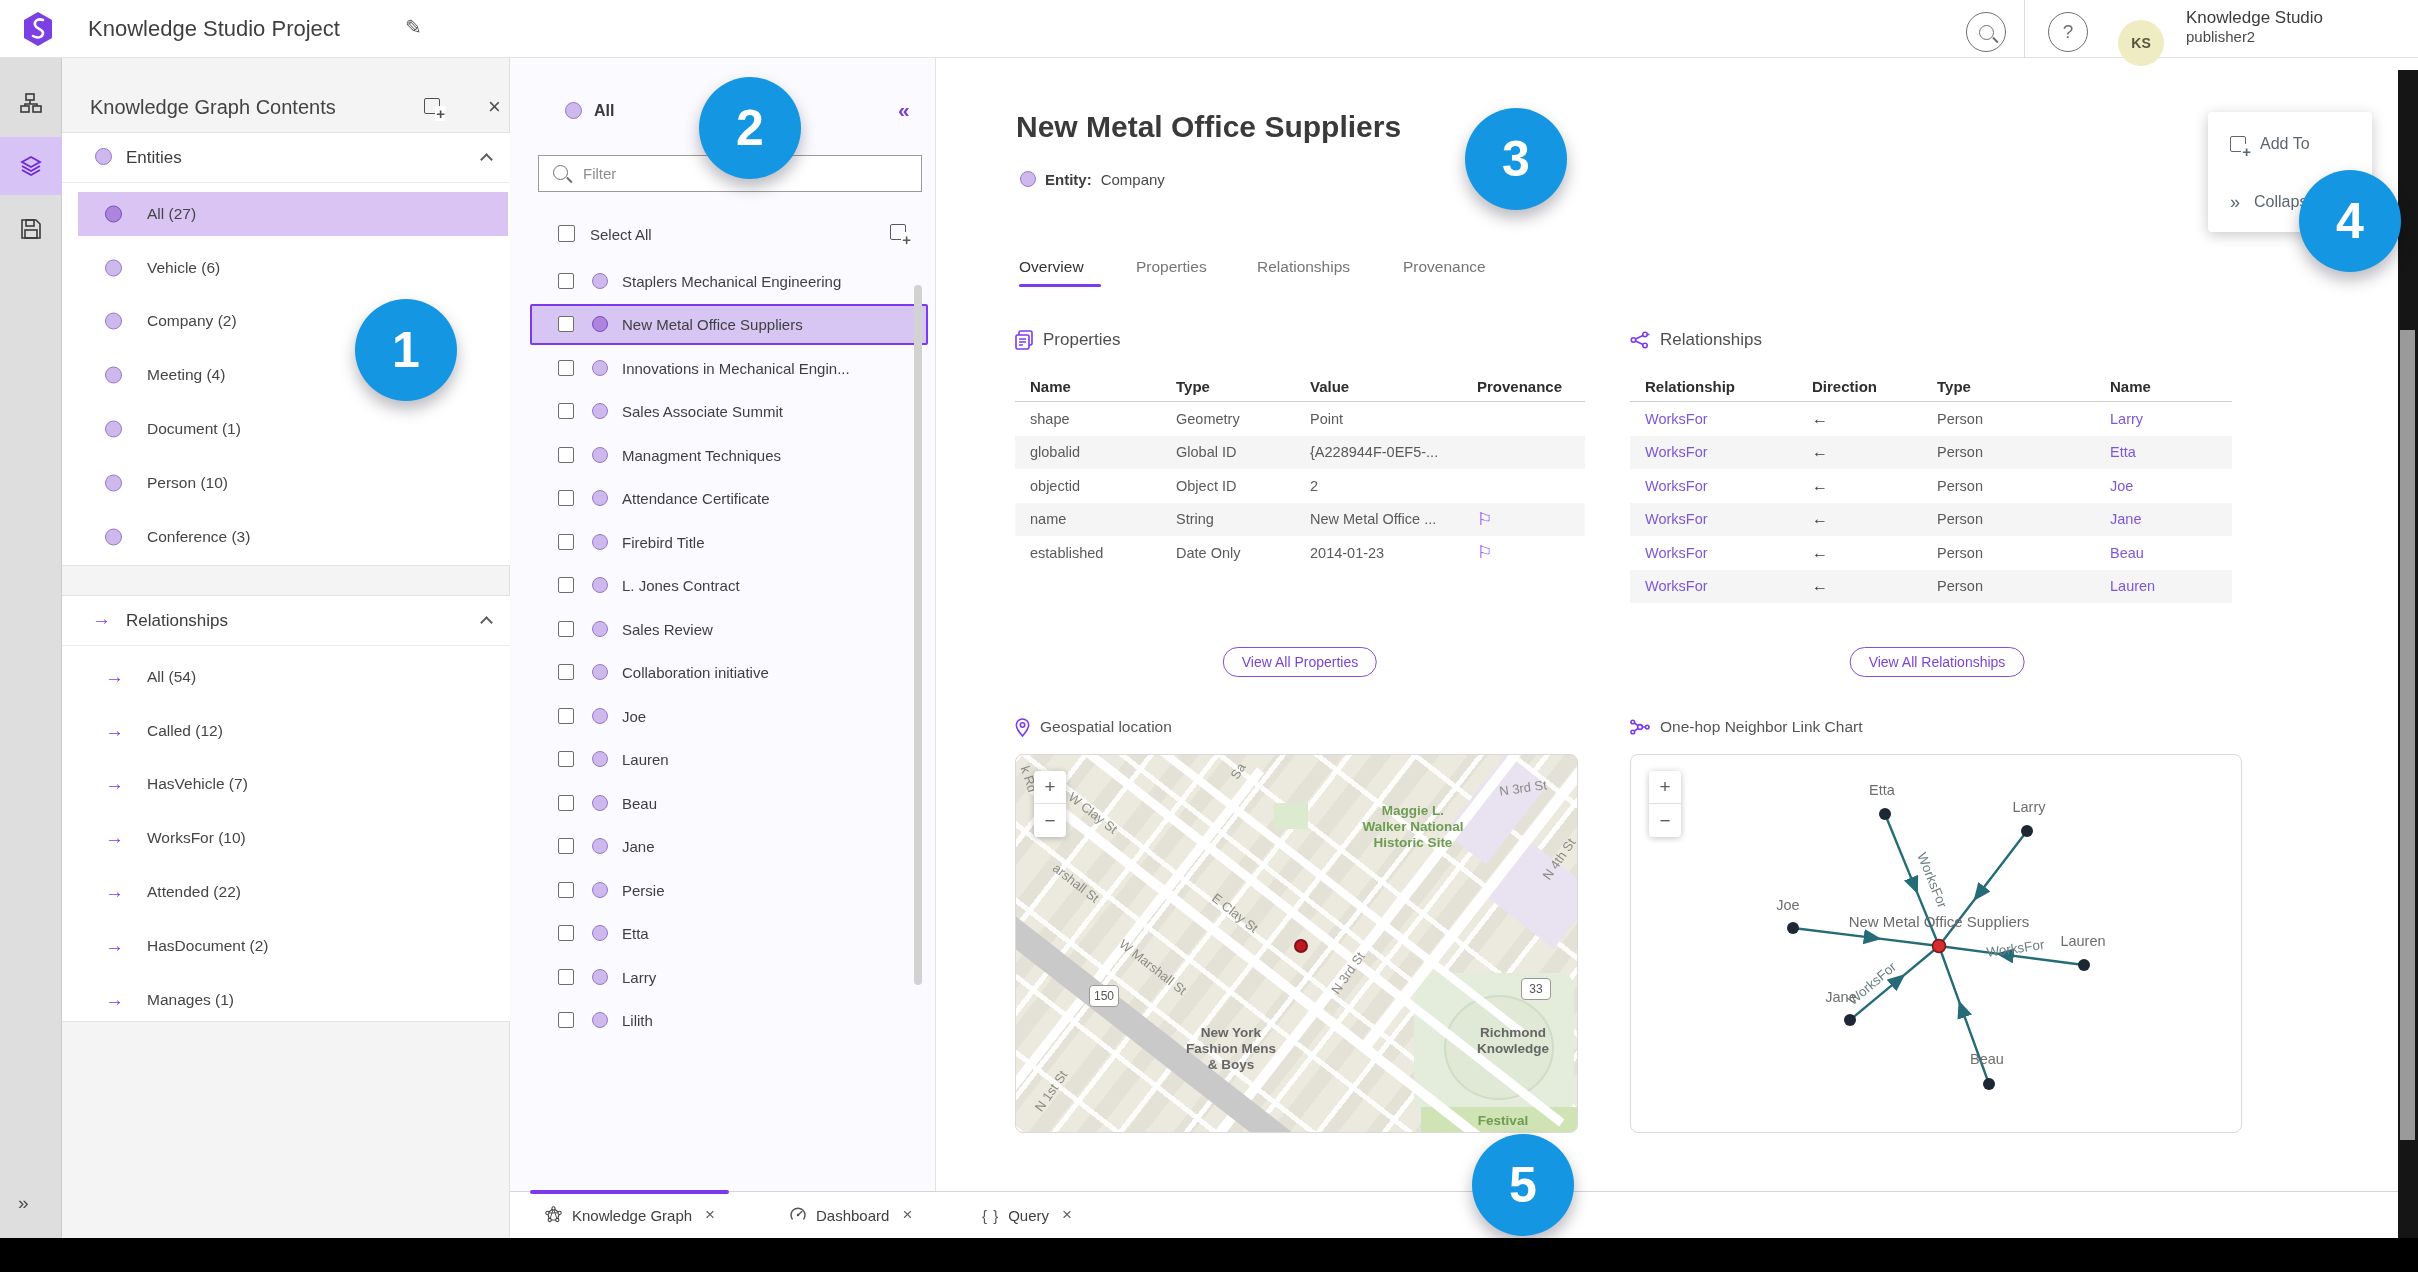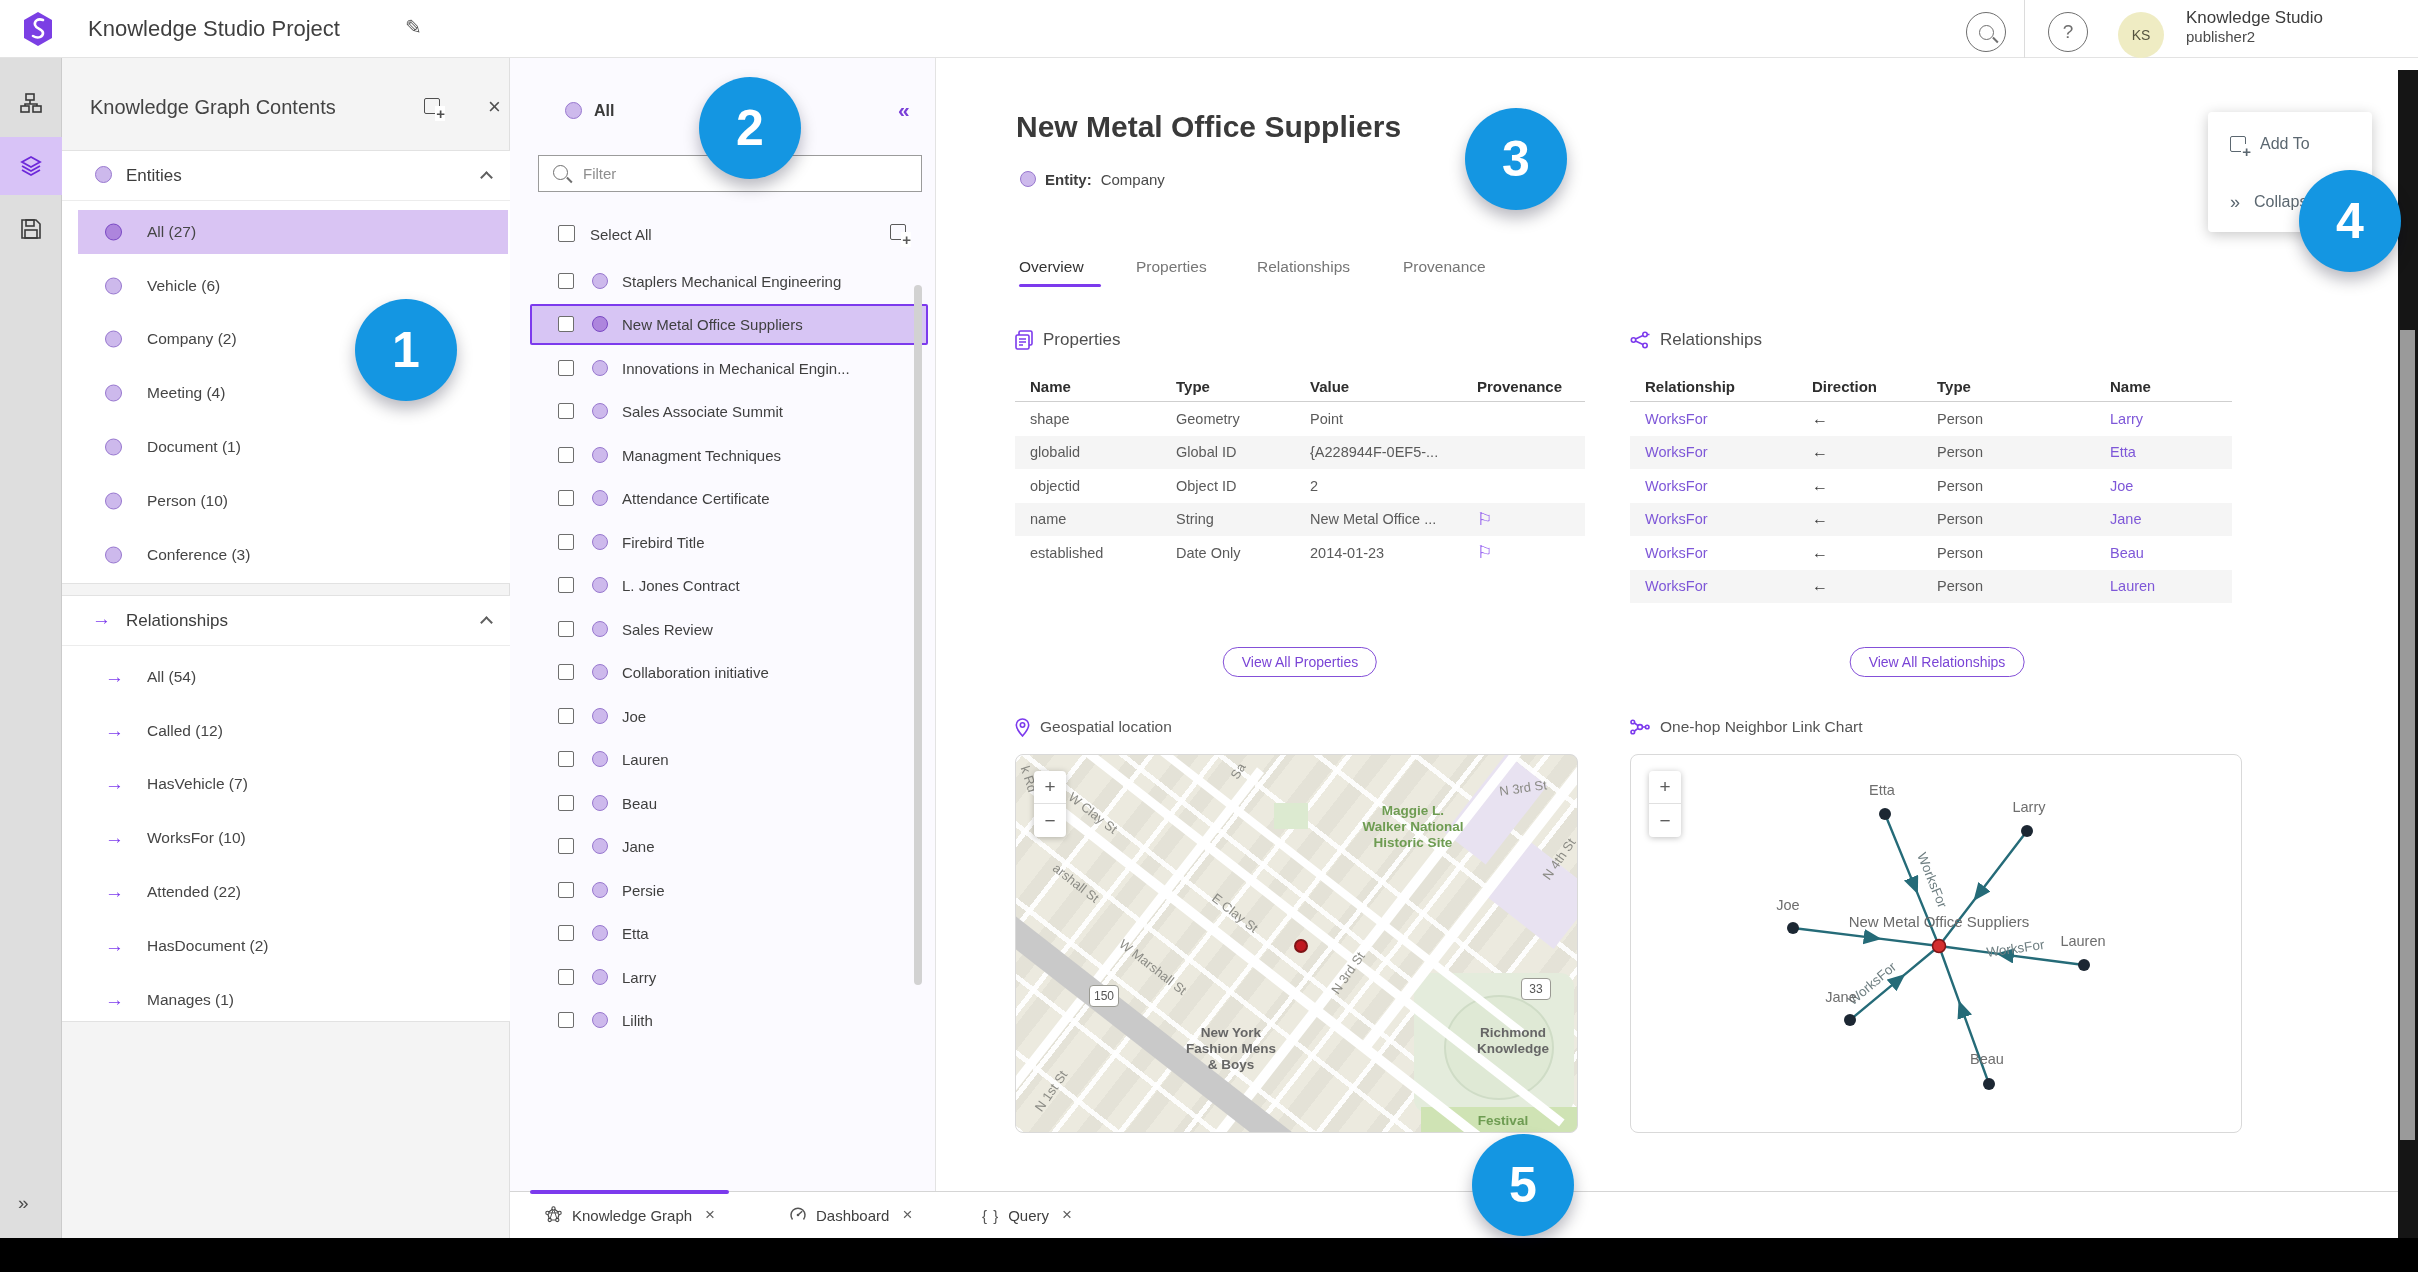--- a/index.html
+++ b/index.html
@@ -8,22 +8,22 @@
 
   
   #topbar { position:absolute; left:0; top:0; width:2418px; height:58px; background:#fff;
     border-bottom:1px solid #e3e3e3; z-index:20; }
   #logo { position:absolute; left:22px; top:11px; }
   #app-title { position:absolute; left:88px; top:16px; font-size:22px; color:#3f3f3f; font-weight:500; }
   #edit-ic { position:absolute; left:405px; top:15px; font-size:20px; color:#5a5a5a; }
   .circbtn { position:absolute; top:12px; width:40px; height:40px; border:1.6px solid #6f6f6f;
     border-radius:50%; display:flex; align-items:center; justify-content:center; background:#fff; }
   #tb-div { position:absolute; left:2024px; top:0; width:1px; height:58px; background:#dcdcdc; }
-  #avatar { position:absolute; left:2118px; top:12px; width:46px; height:46px; border-radius:50%;
-    background:#efecc3; color:#55543f; font-size:14px; font-weight:normal;
+  #avatar { position:absolute; left:2118px; top:20px; width:46px; height:46px; border-radius:50%;
+    background:#efecc3; color:#55543f; font-size:14px; font-weight:bold;
     display:flex; align-items:center; justify-content:center; }
   #user-block { position:absolute; left:2186px; top:8px; line-height:1.2; }
   #user-block .l1 { font-size:17px; color:#3c3c3c; }
   #user-block .l2 { font-size:15px; color:#4a4a4a; }
   .mag { width:15px; height:15px; border:1.7px solid #6f6f6f; border-radius:50%; position:relative; }
   .mag::after { content:""; position:absolute; width:7px; height:1.7px; background:#6f6f6f;
     left:12px; top:13px; transform:rotate(45deg); }
 
   
   #rail { position:absolute; left:0; top:58px; width:62px; height:1180px; background:#dedede;
@@ -33,21 +33,21 @@
   #rail-expand { position:absolute; left:18px; top:1134px; font-size:19px; color:#4d4d4d; }
 
   
   #contents { position:absolute; left:62px; top:58px; width:448px; height:1180px; background:#f4f4f4;
     border-right:1px solid #dfdfdf; z-index:5;padding-left:44px; }
   #contents-title { position:absolute; left:28px; top:38px; font-size:20px; color:#434343; }
   #contents-add { position:absolute; left:362px; top:40px; color:#4f4f4f; }
   #contents-close { position:absolute; left:426px; top:36px; font-size:22px; color:#4f4f4f; }
   .kcard { position:absolute; left:0; width:448px; background:#fff;
     border-top:1px solid #e2e2e2; border-bottom:1px solid #e2e2e2; }
-  #card-ent { top:92px; height:434px; }
+  #card-ent { top:74px; height:434px; }
   #card-rel { top:537px; height:427px; }
   .kcard .khead { position:absolute; left:0; top:0; width:448px; height:50px;
     border-bottom:1px solid #ececec; }
   .khead .klabel { position:absolute; left:64px; top:15px; font-size:17px; color:#3d3d3d; }
   .chev-up { position:absolute; left:420px; top:22px; width:9px; height:9px;
     border-top:2px solid #5f5f5f; border-left:2px solid #5f5f5f; transform:rotate(45deg); }
   .kitems { position:absolute; left:0; top:54px; width:448px; }
   .krow { position:relative; height:53.8px; }
   .krow .sel-bg { position:absolute; left:16px; right:2px; top:5px; bottom:5px; background:#d9c4f3; }
   .krow .lbl { position:absolute; left:85px; top:50%; transform:translateY(-50%); font-size:15.5px; color:#454545; }

